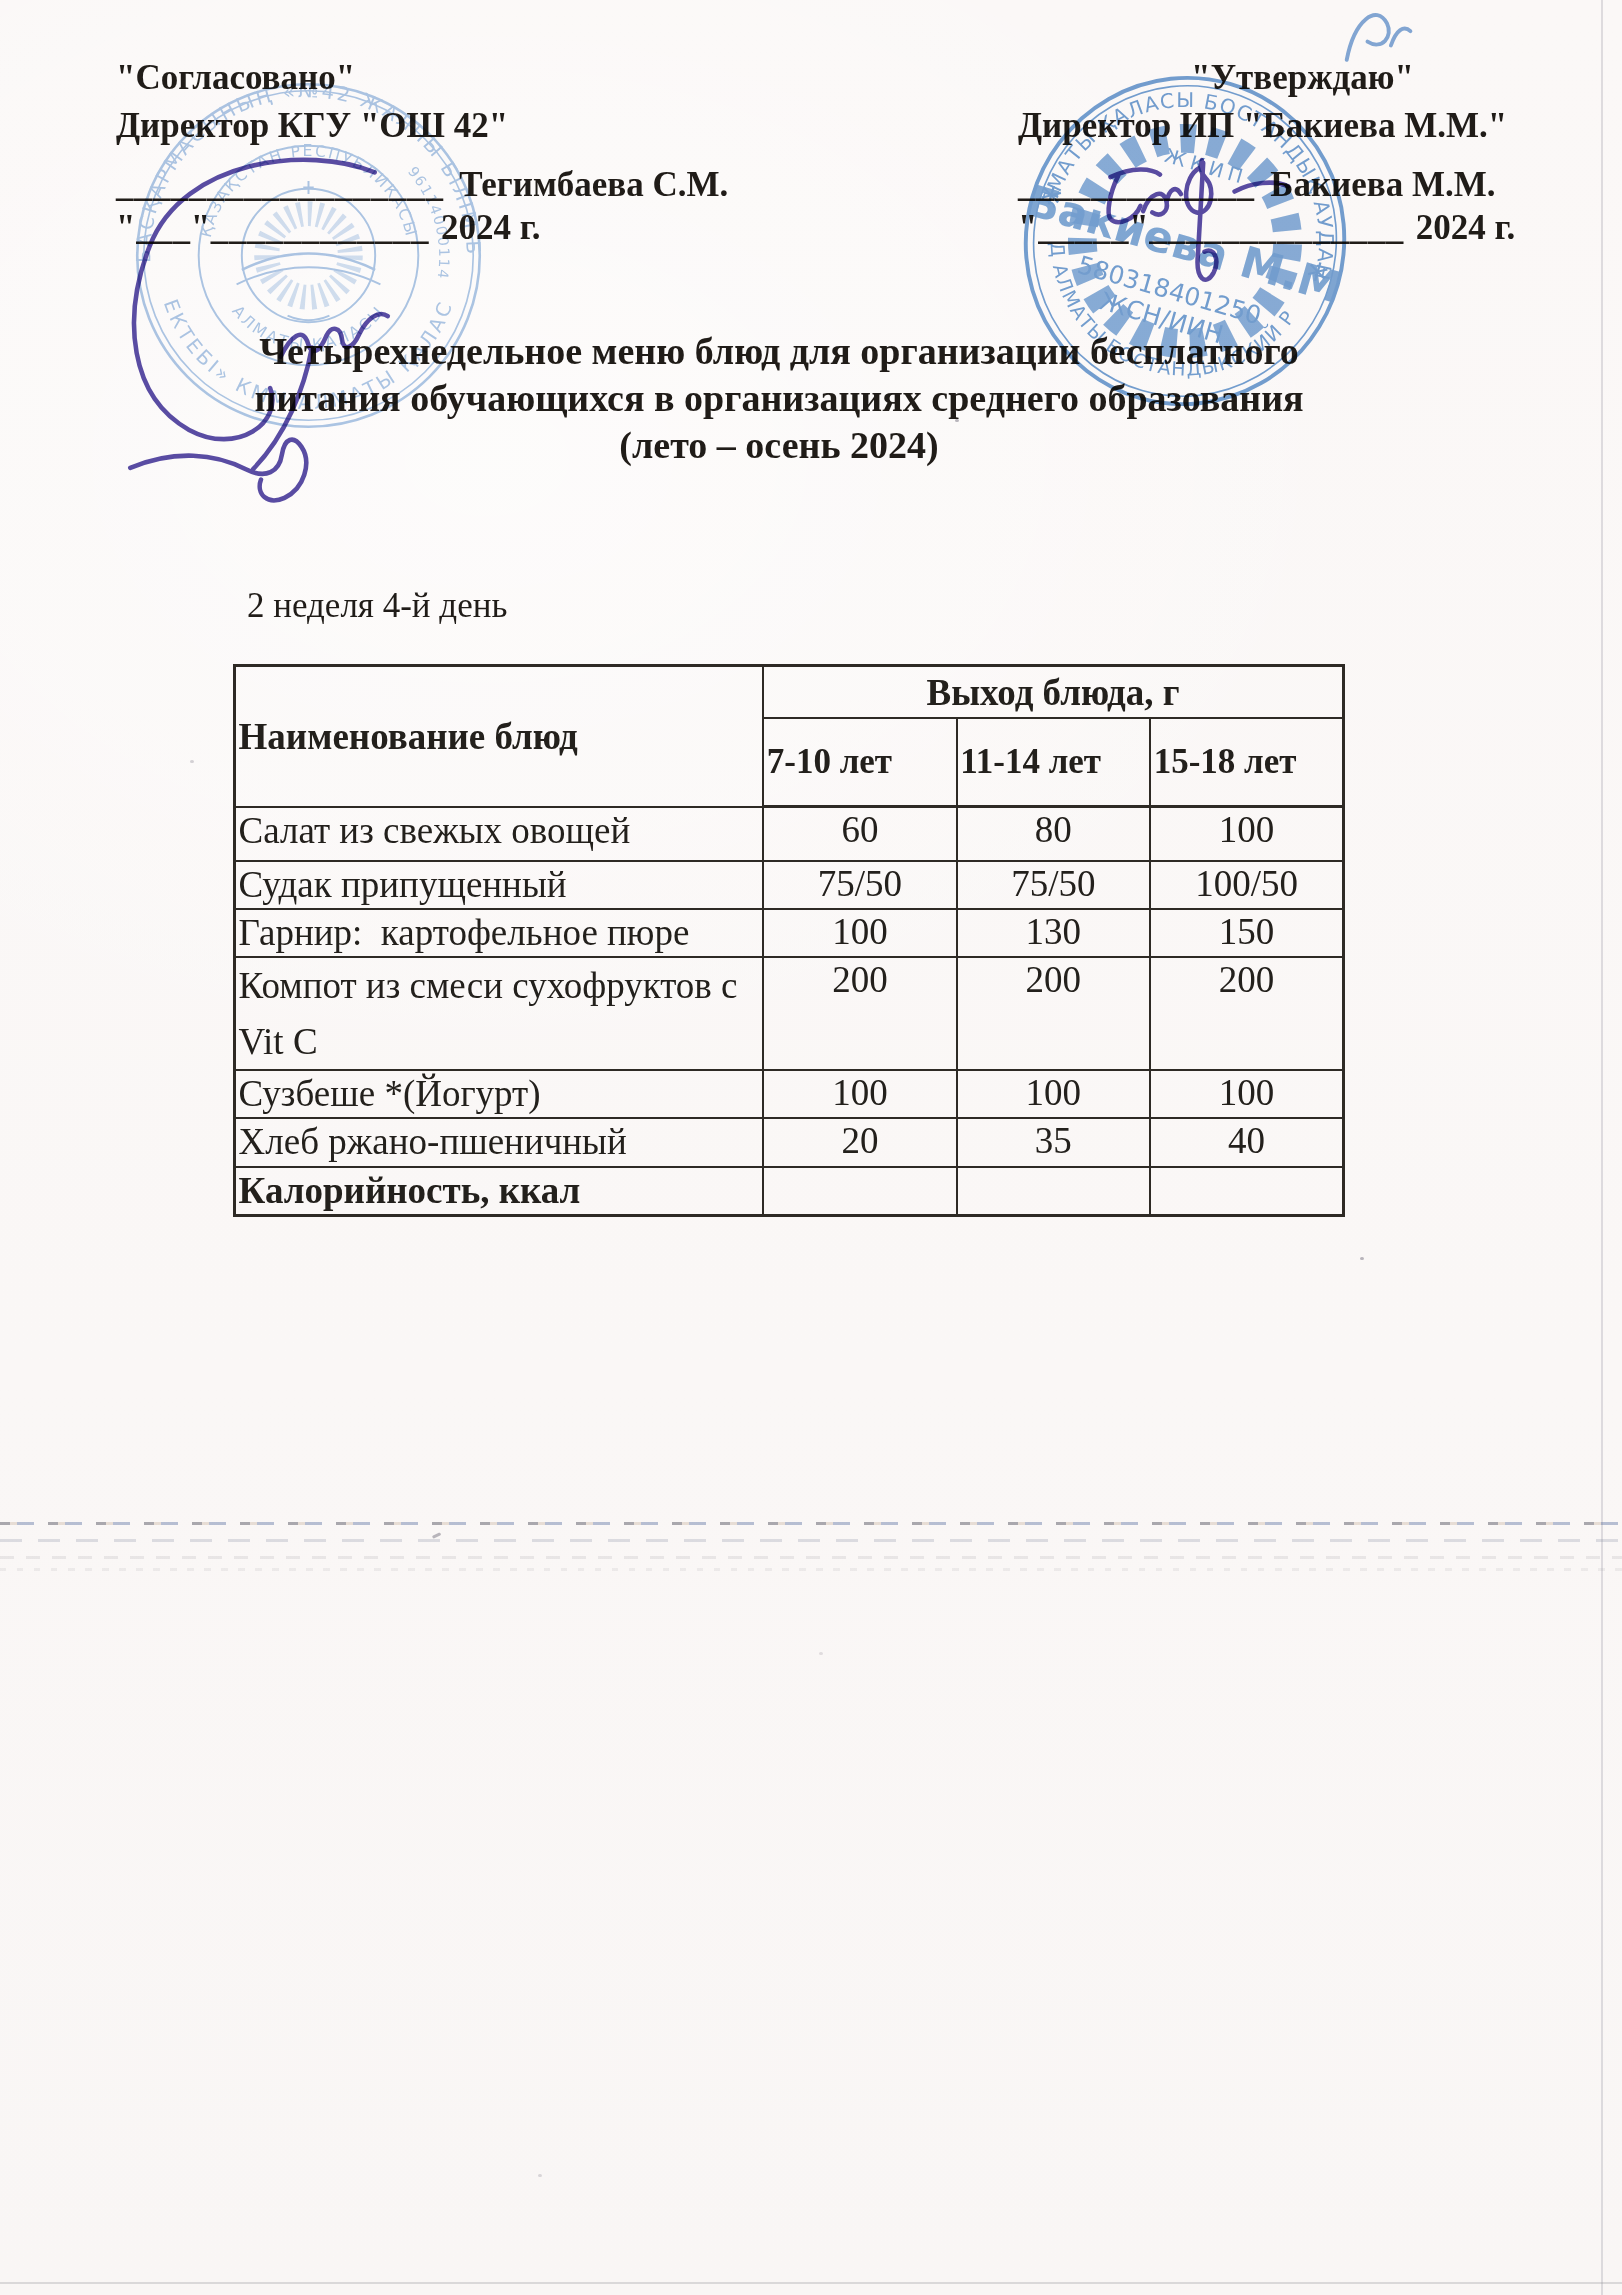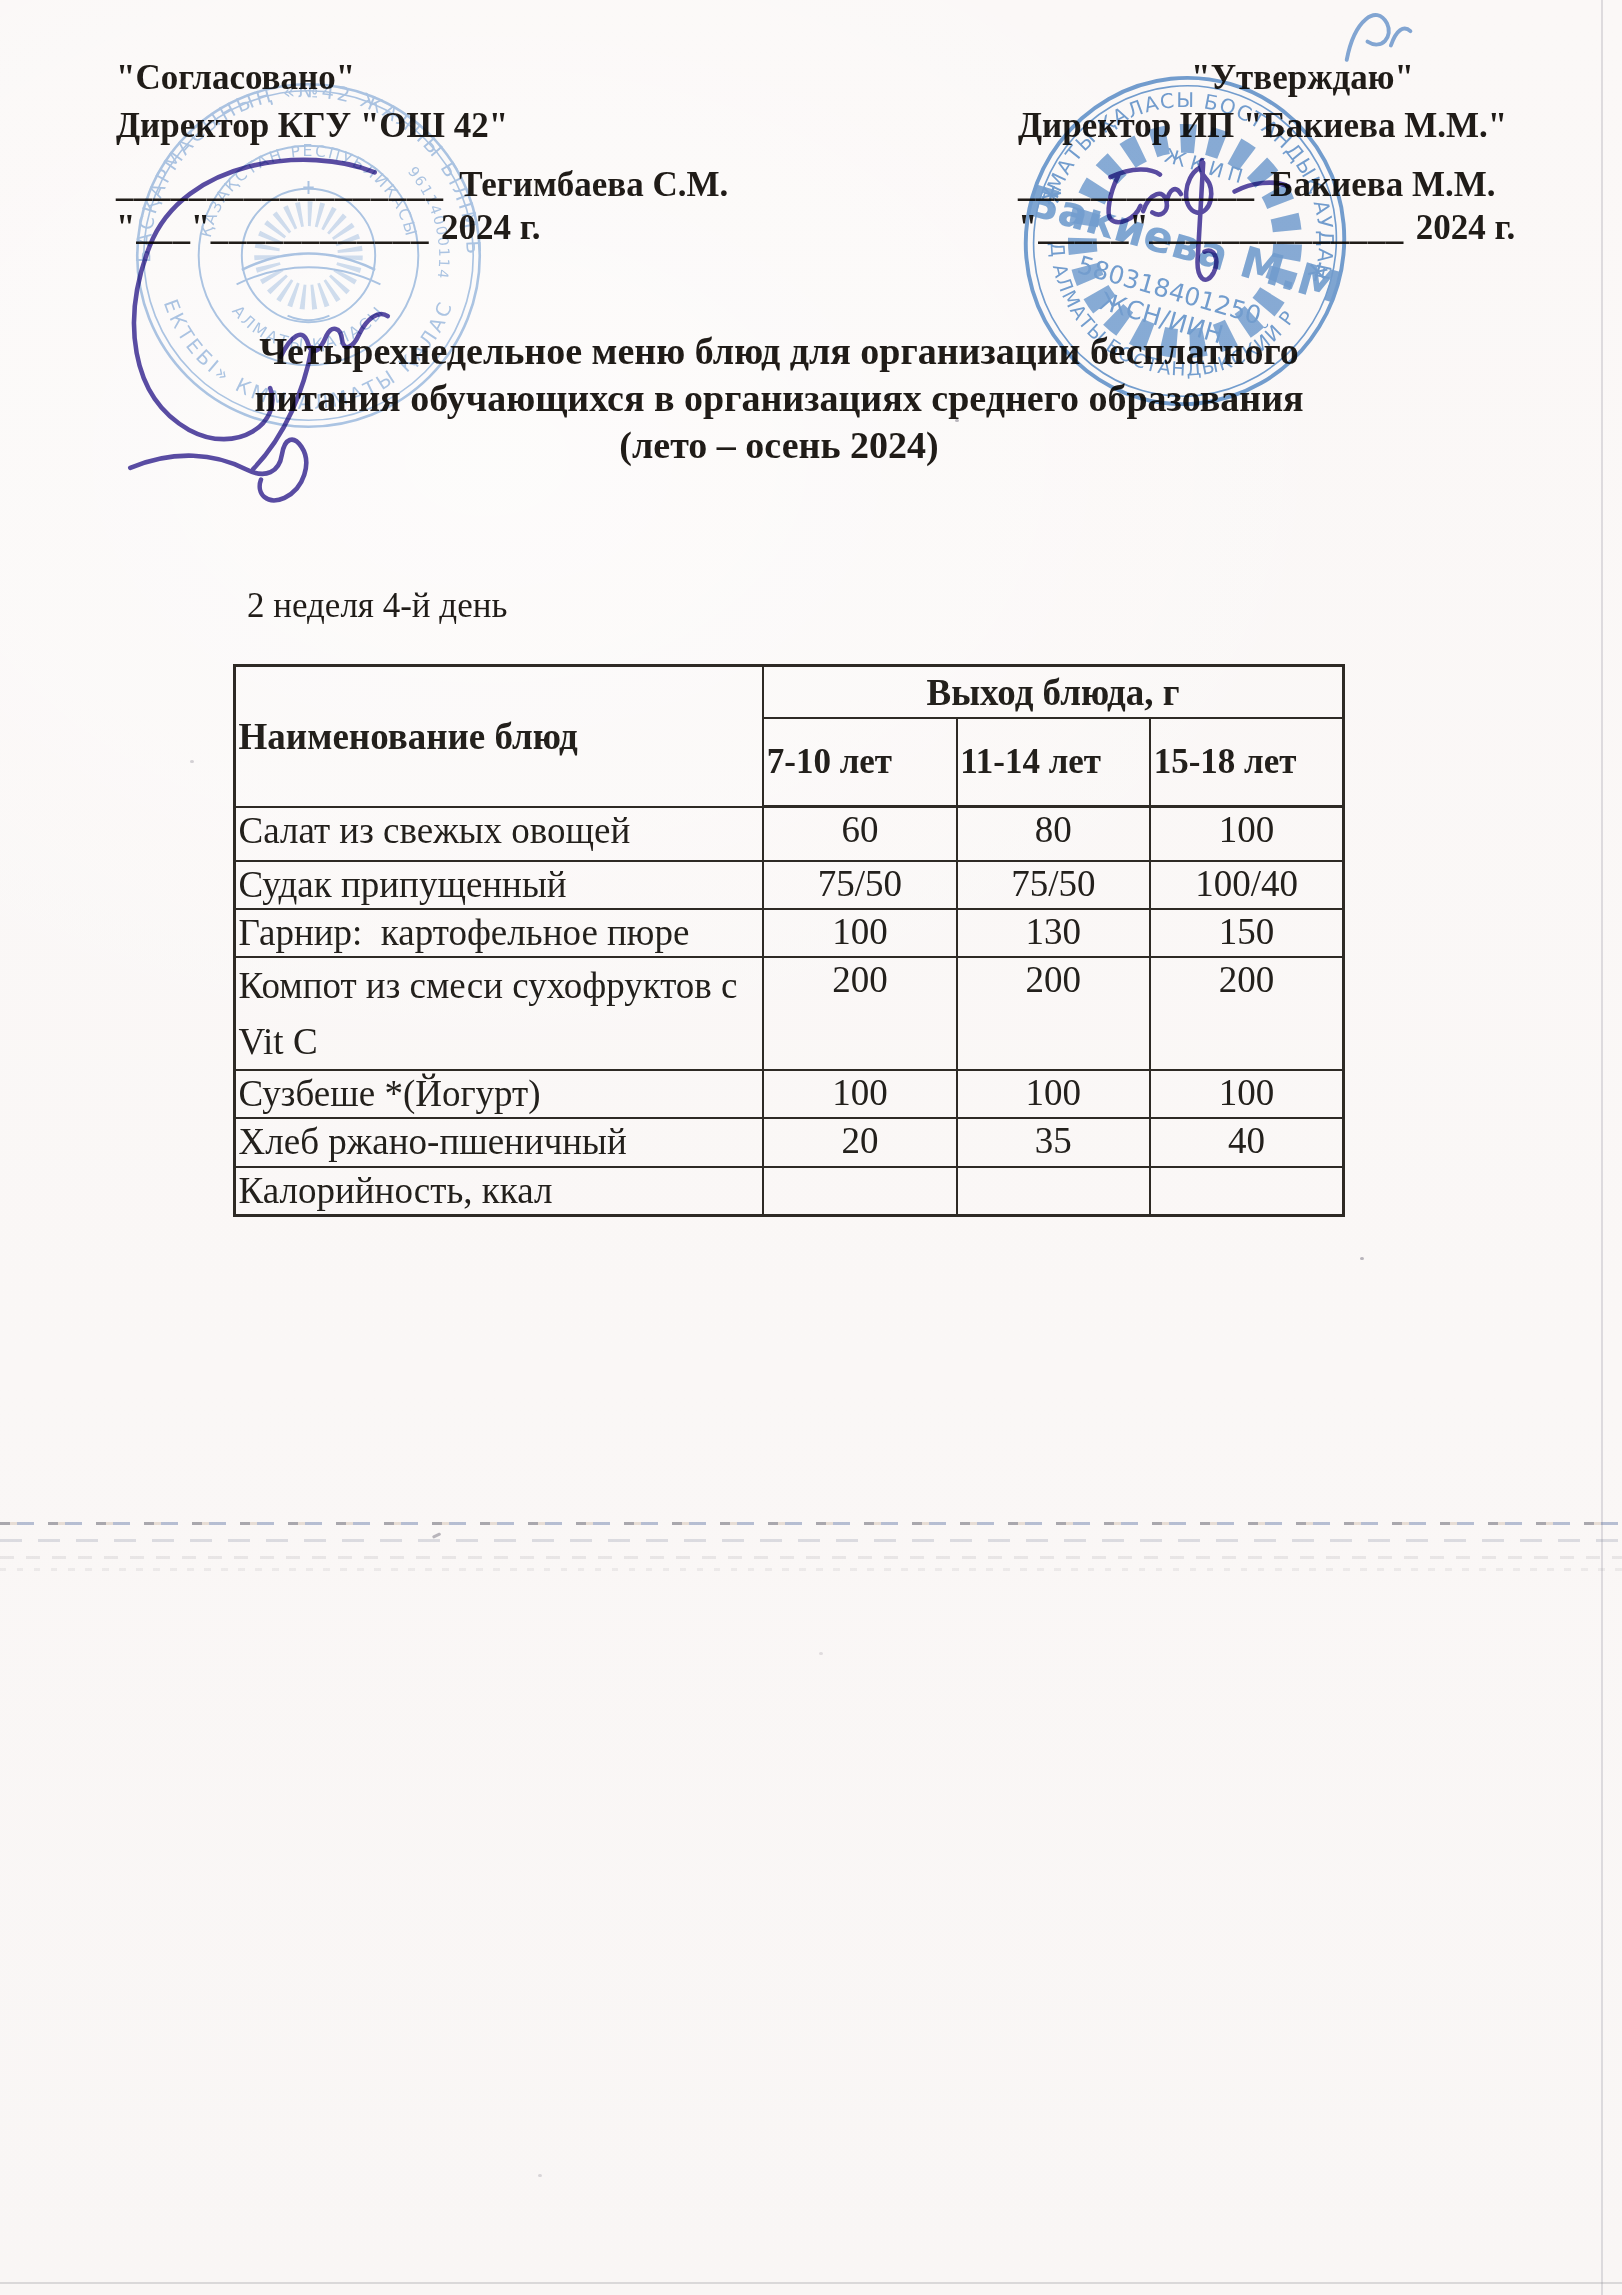--- a/index.html
+++ b/index.html
@@ -44,21 +44,21 @@
   table.menu{border:3.3px solid #2e2a25;}
   .th-name{width:521px; font-size:37px; text-align:left; vertical-align:middle; font-weight:bold;}
   .th-group{font-size:37px; text-align:center; vertical-align:middle; font-weight:bold; height:50px; border-bottom-width:2.6px;}
   .th-age{font-size:35px; text-align:left; vertical-align:middle; font-weight:bold; height:86px;}
   thead tr.hr2 th{border-bottom-width:3.3px;}
   td.td-name{text-align:left; padding-left:9.2px; vertical-align:top; white-space:pre-wrap; line-height:1.25;}
   td.td-val{text-align:center; vertical-align:top; padding-top:2.6px;}
   tr.row-1{height:54px;padding-left:29px;} tr.row-2{height:46px;} tr.row-3{height:48px;}
   tr.row-4{height:92px;} tr.row-5{height:48px;} tr.row-6{height:48px;} tr.row-7{height:41px;}
   tr.row-4 .td-name{line-height:1.5;}
-  tr.row-7 .td-name{font-weight:normal;}
+  tr.row-7 .td-name{font-weight:bold;}
   
   .stamp{z-index:3; pointer-events:none; mix-blend-mode:multiply;}
   .sig{z-index:4; pointer-events:none; mix-blend-mode:multiply;}
   .stamp text{font-family:"DejaVu Sans",sans-serif;}
   
   .artifact{z-index:5; pointer-events:none;}
   .scanline{left:0; width:1623px; height:2.6px;}
   .sl1{top:1522px; opacity:.75;
     background:repeating-linear-gradient(90deg, rgba(55,55,70,.55) 0 10.5px, rgba(150,110,70,.25) 10.5px 17px, rgba(70,95,150,.5) 17px 34px, rgba(0,0,0,0) 34px 48px);}
   .sl2{top:1539px; opacity:.38;
@@ -212,21 +212,21 @@
       <tr class="row-1">
         <td class="td-name">Салат из свежых овощей</td>
         <td class="td-val">60</td>
         <td class="td-val">80</td>
         <td class="td-val">100</td>
       </tr>
       <tr class="row-2">
         <td class="td-name">Судак припущенный</td>
         <td class="td-val">75/50</td>
         <td class="td-val">75/50</td>
-        <td class="td-val">100/40</td>
+        <td class="td-val">100/50</td>
       </tr>
       <tr class="row-3">
         <td class="td-name">Гарнир:  картофельное пюре</td>
         <td class="td-val">100</td>
         <td class="td-val">130</td>
         <td class="td-val">150</td>
       </tr>
       <tr class="row-4">
         <td class="td-name">Компот из смеси сухофруктов с Vit C</td>
         <td class="td-val">200</td>

